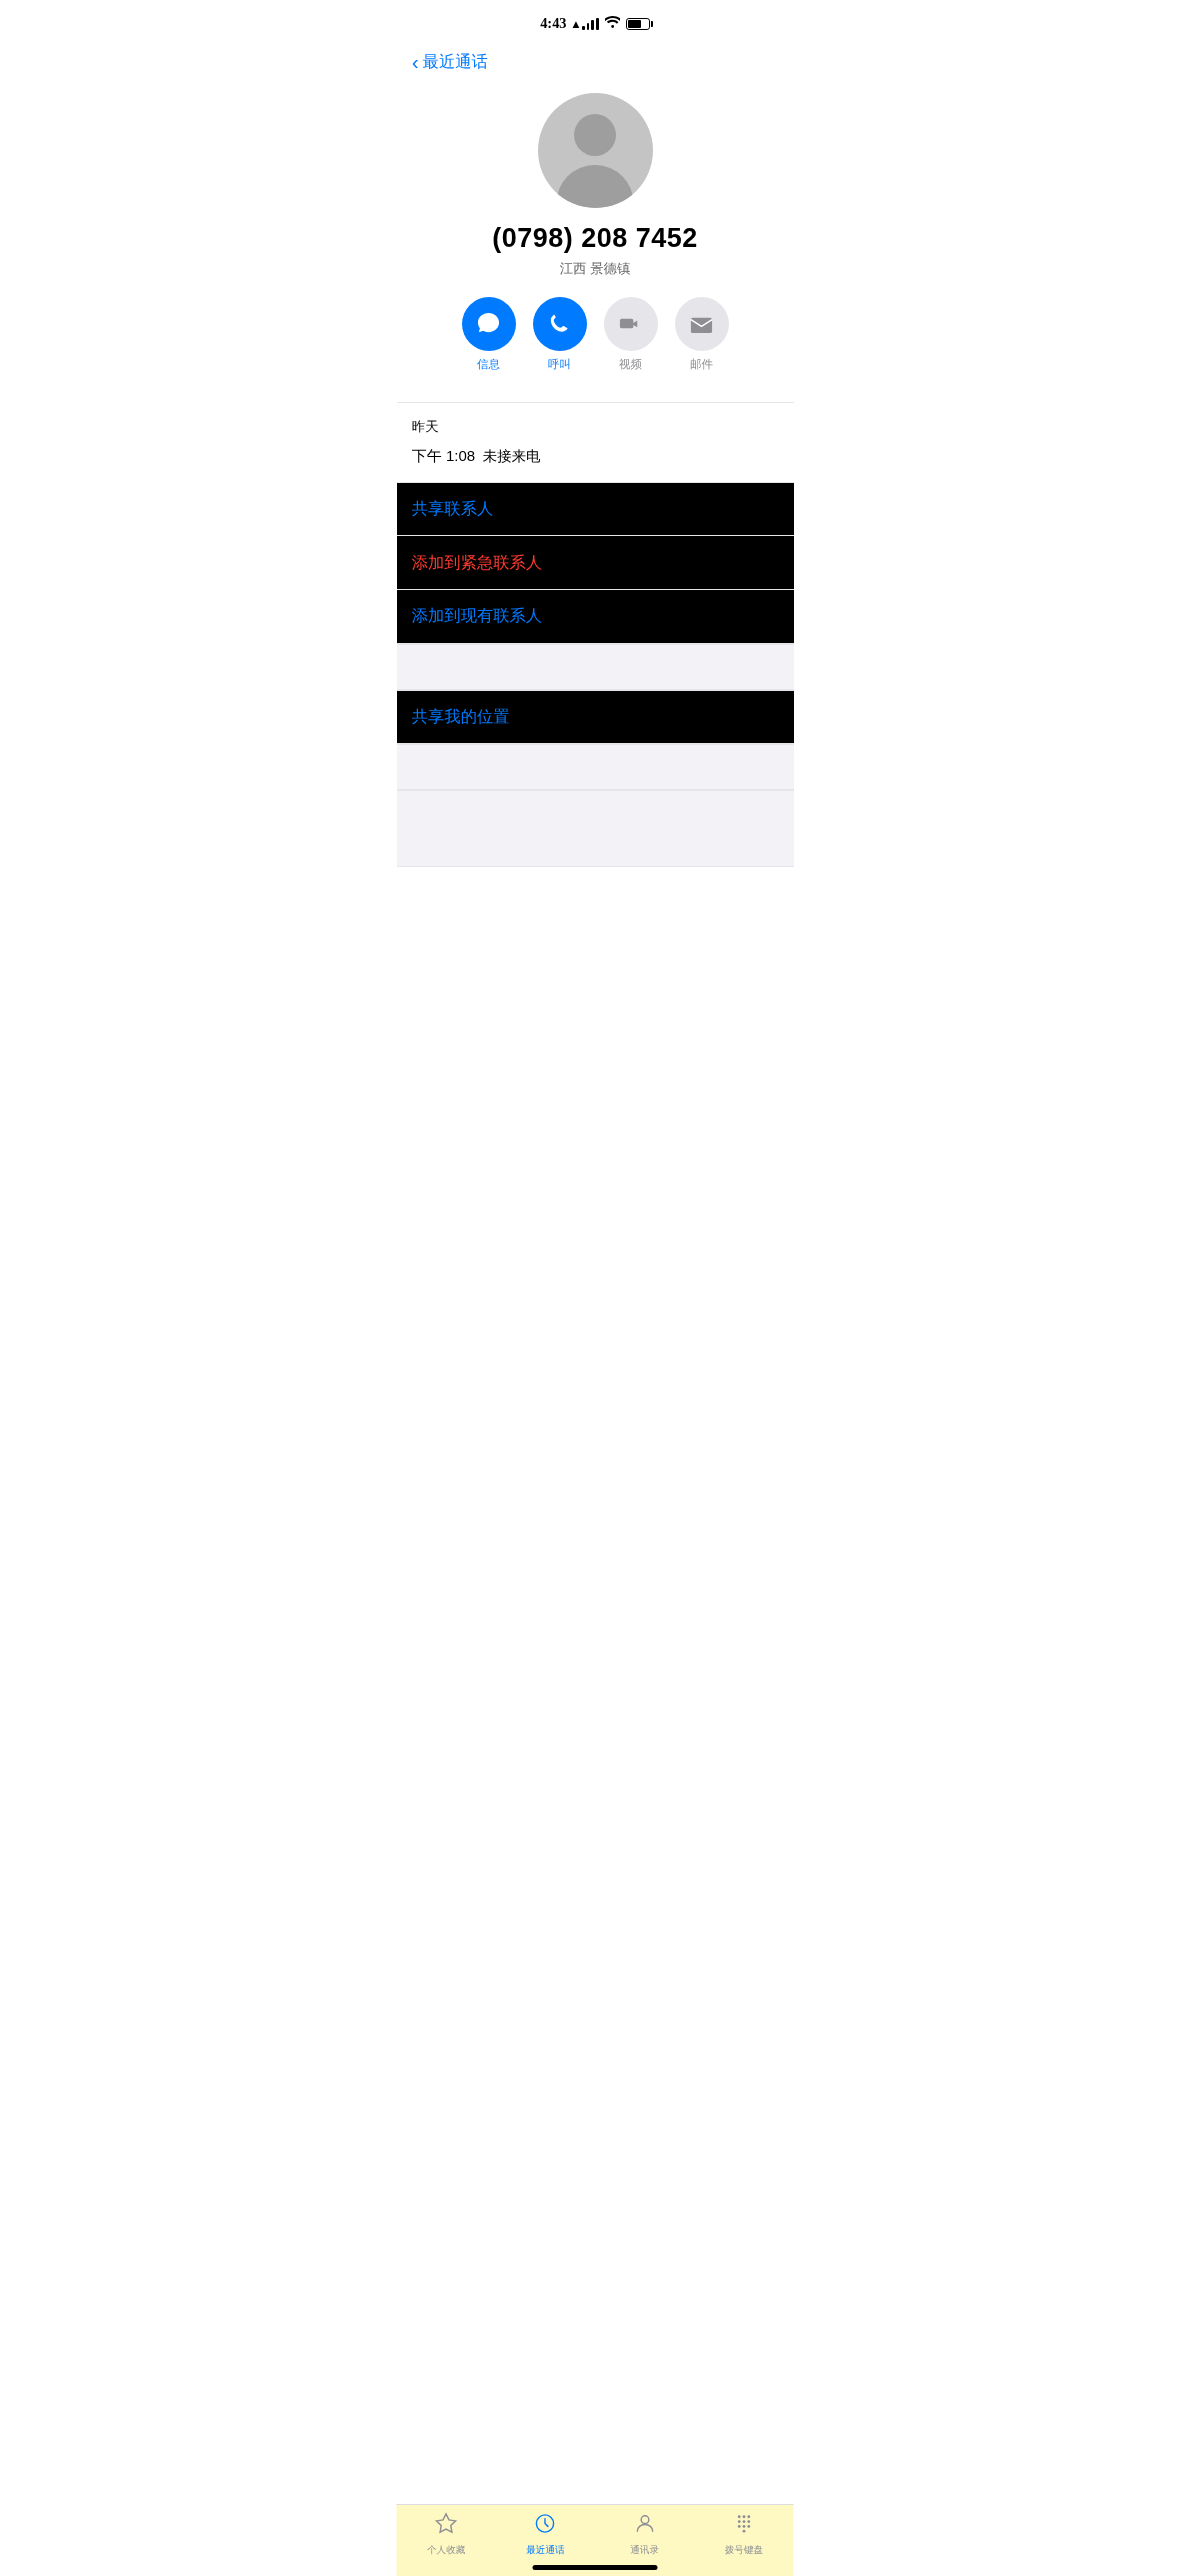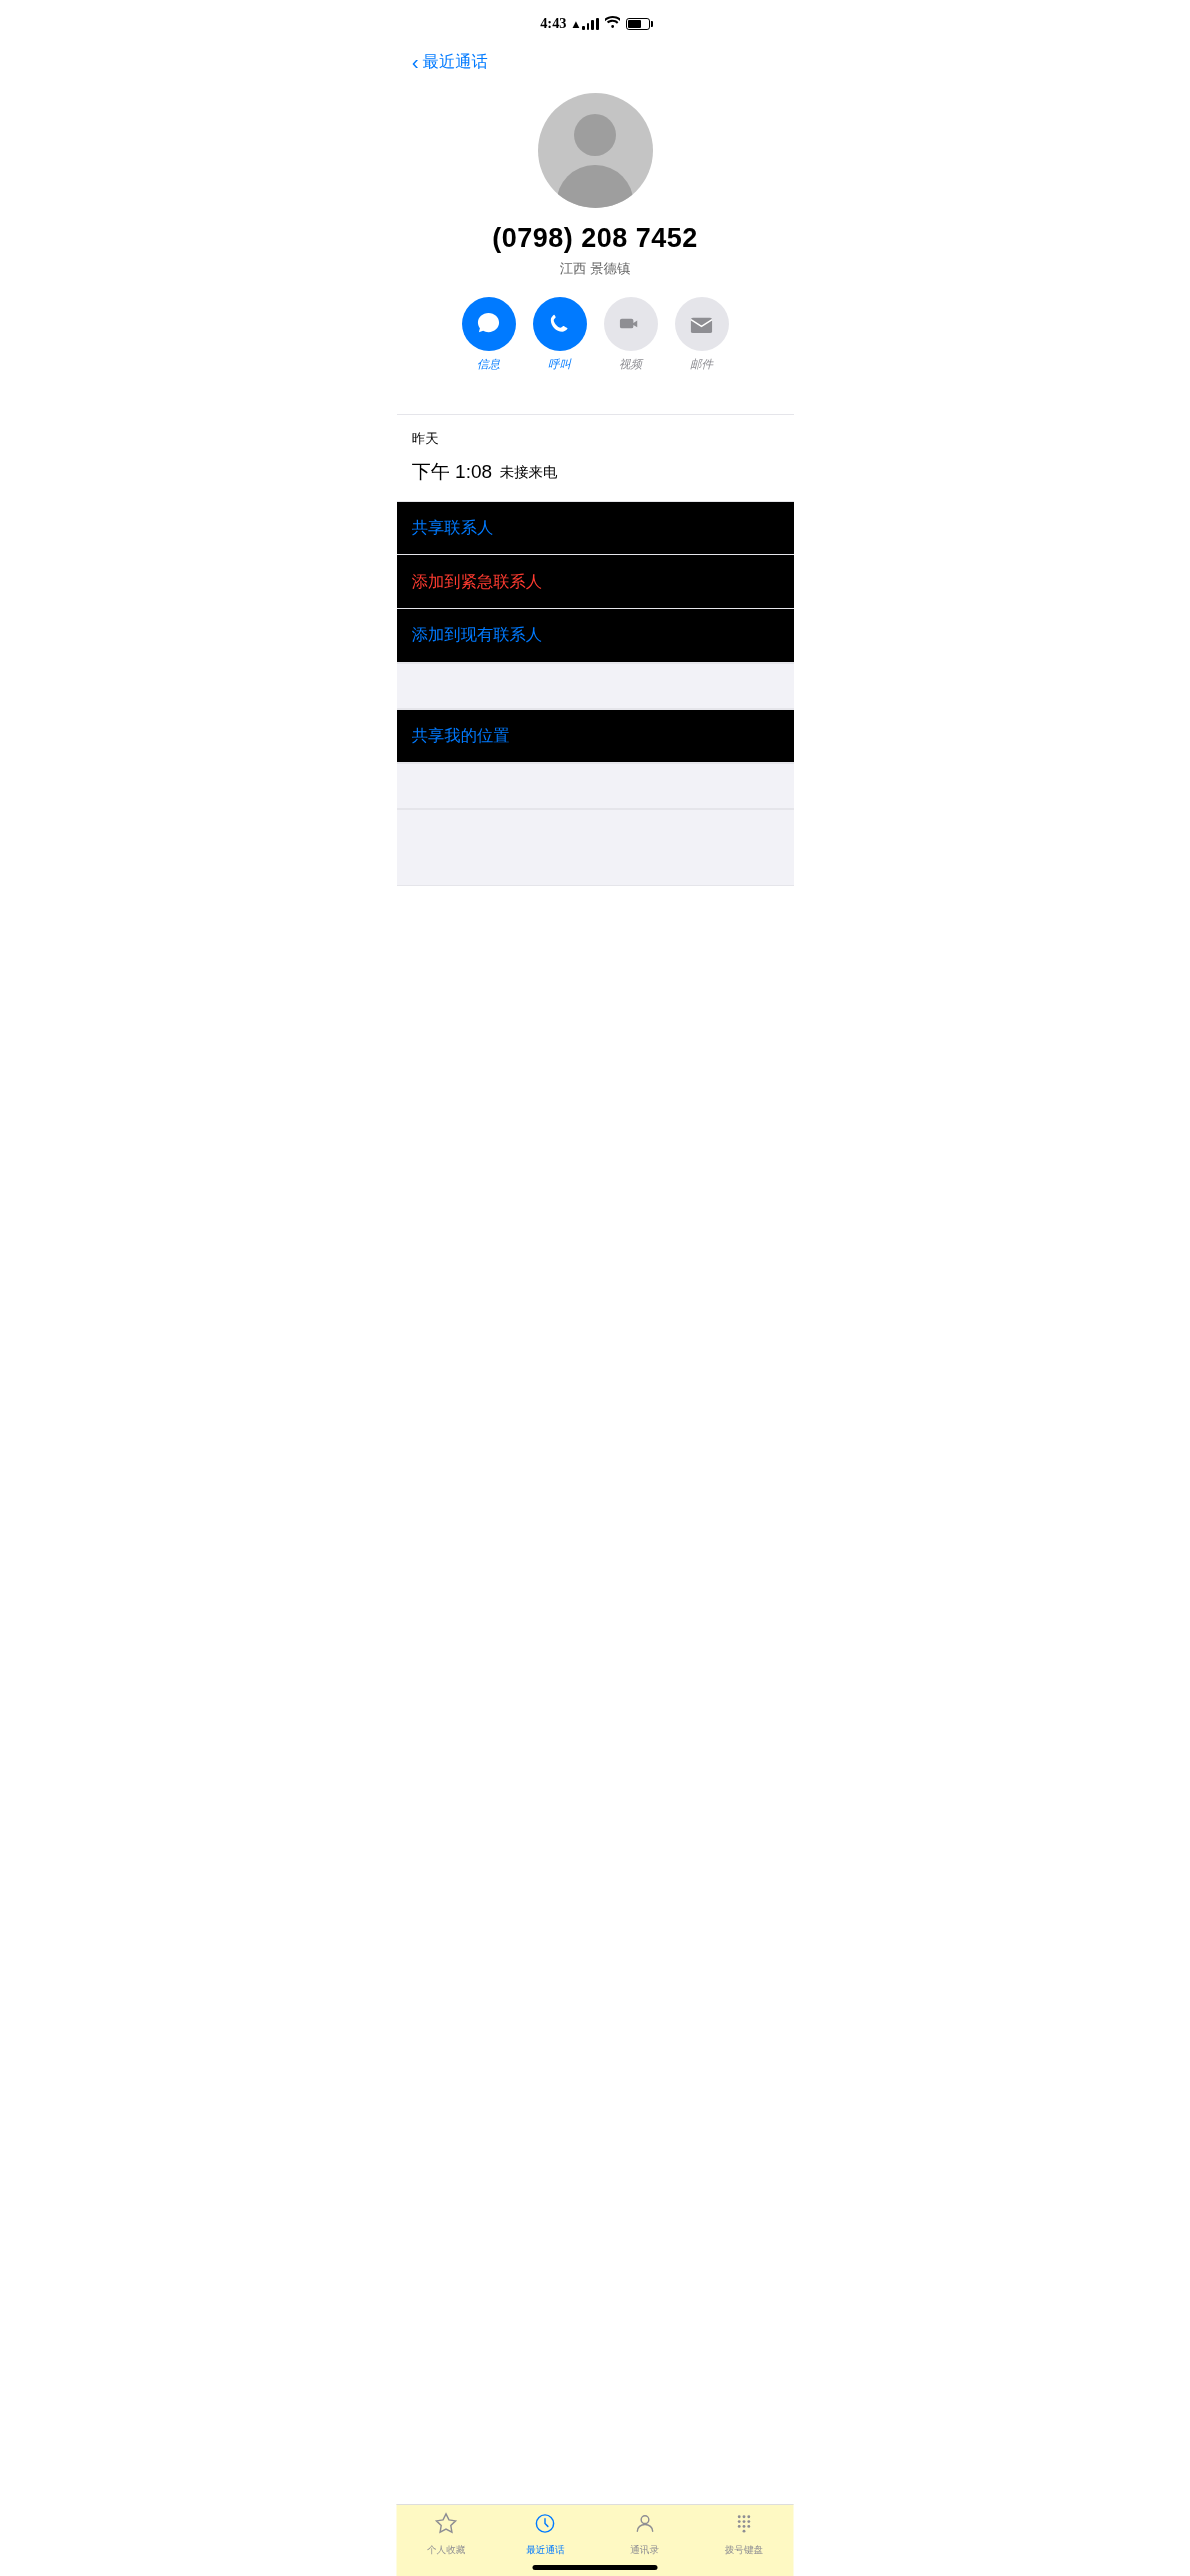--- a/index.html
+++ b/index.html
@@ -161,22 +161,21 @@
       color: #666;
       margin-bottom: 19px;
     }
 
     
     .action-buttons {
       display: flex;
       gap: 17px;
       align-items: center;
       justify-content: center;
-      margin-bottom: 23px;
-      font-style: italic;
+      margin-bottom: 11px;
     }
 
     .action-item {
       display: flex;
       flex-direction: column;
       align-items: center;
       gap: 5.8px;
       cursor: pointer;
     }
 
@@ -219,21 +218,21 @@
       font-weight: 500;
     }
 
     .history-item {
       display: flex;
       align-items: center;
       padding: 3.8px 0 15.3px;
     }
 
     .history-time {
-      font-size: 19px;
+      font-size: 15px;
       color: #000;
       margin-right: 7.7px;
     }
 
     .history-type {
       font-size: 14.4px;
       color: #000;
       font-weight: 500;
     }
 

